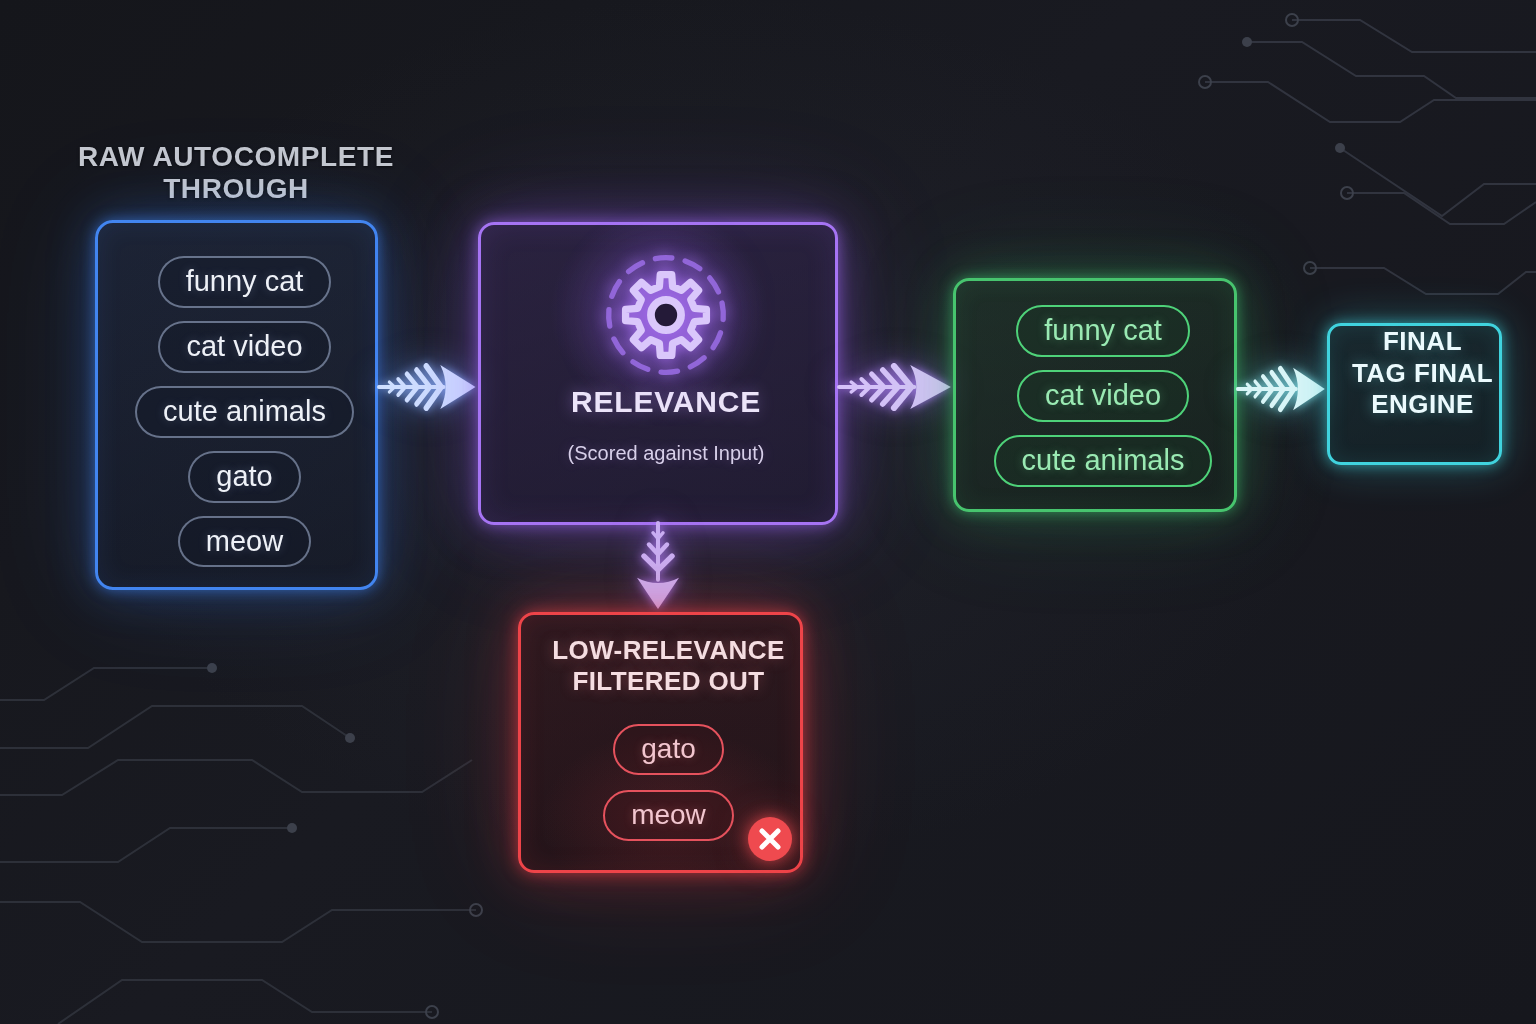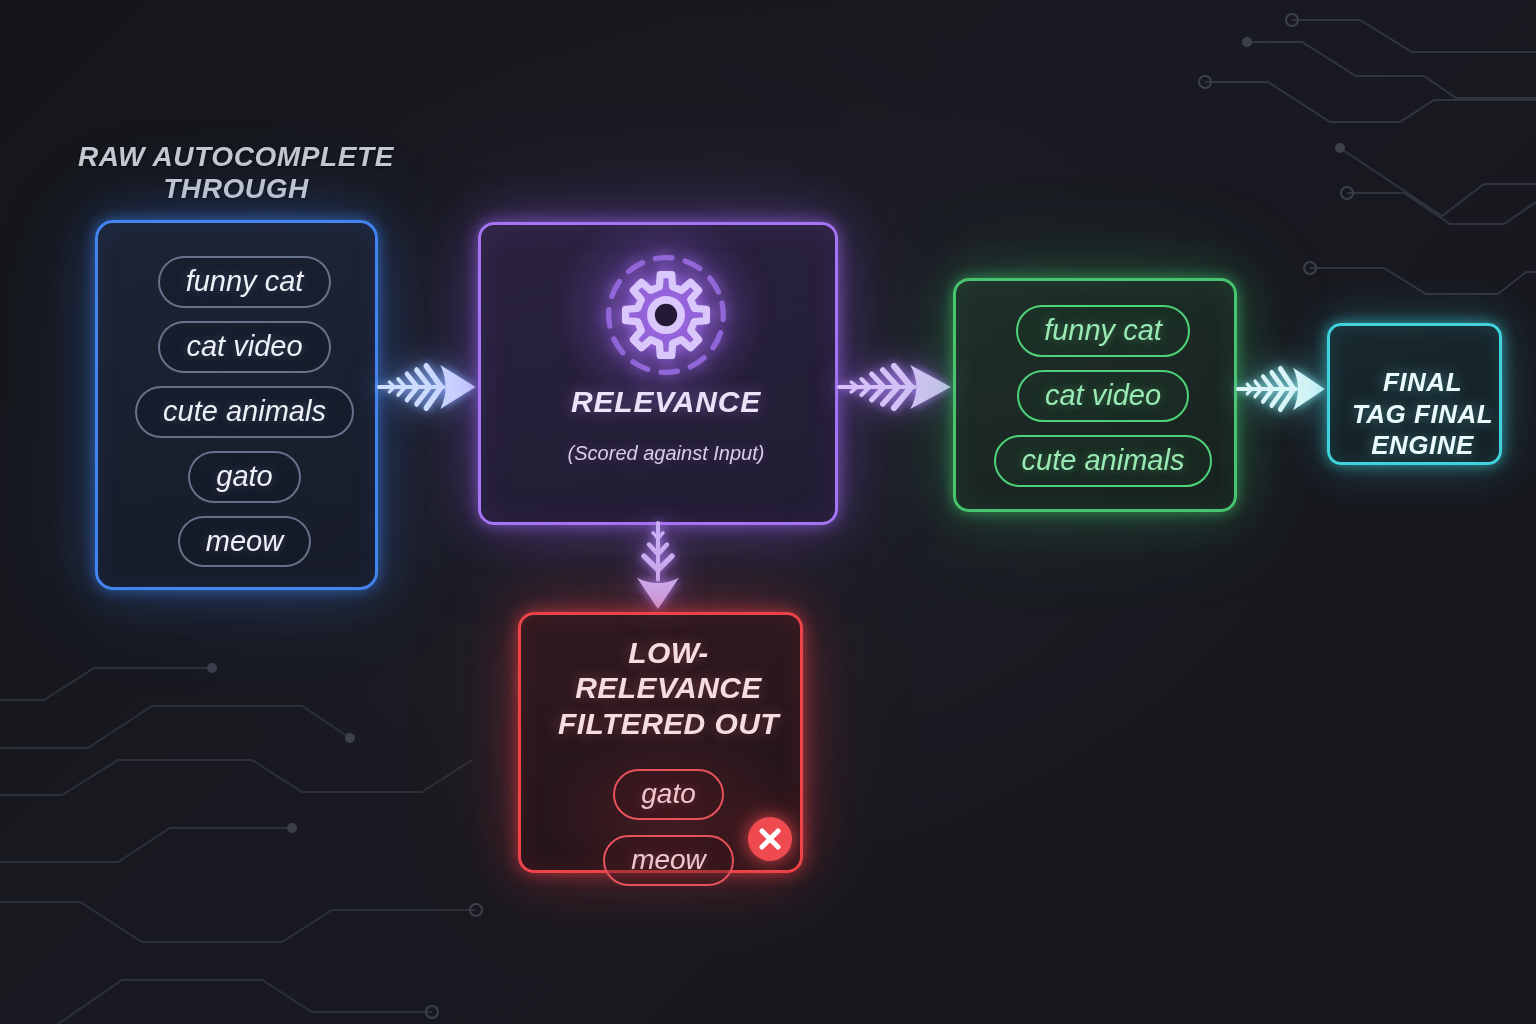--- a/index.html
+++ b/index.html
@@ -2,21 +2,20 @@
 <html><head>
 <meta charset="utf-8">
 <style>
   html,body{margin:0;padding:0;background:#101114;}
   .stage{
     position:relative; width:1536px; height:1024px; overflow:hidden;
     background:
       radial-gradient(900px 620px at 46% 42%, rgba(44,46,58,.35), rgba(0,0,0,0) 70%),
       linear-gradient(135deg, #15161b 0%, #191a21 45%, #16171d 100%);
     font-family:"Liberation Sans", sans-serif;
-    font-style:italic;
   }
   
   .circuits{position:absolute; inset:0;}
   .circuits path{fill:none; stroke-width:2;}
   .tr-top{stroke:#3a3e49; opacity:.75;}
   .tr-bot{stroke:#30333c; opacity:.9;}
   .node-dot{fill:#3c404b;}
   .node-ring{fill:none; stroke:#3c404b; stroke-width:2;}
 
   
@@ -44,21 +43,21 @@
     border:3.5px solid #47c46e;
     background:linear-gradient(165deg, rgba(34,66,45,.48), rgba(22,40,29,.48));
     box-shadow:0 0 14px rgba(70,205,115,.55), 0 0 48px rgba(60,200,110,.28), 0 0 110px rgba(60,200,110,.15), inset 0 0 24px rgba(70,205,115,.10);
     padding-top:24px; gap:13px;
   }
   .box-final{
     left:1327px; top:323px; width:175px; height:142px; border-radius:14px;
     border:3.5px solid #40d3de;
     background:linear-gradient(165deg, rgba(26,54,60,.55), rgba(18,38,43,.55));
     box-shadow:0 0 14px rgba(64,211,222,.6), 0 0 44px rgba(60,210,225,.32), inset 0 0 20px rgba(64,211,222,.12);
-    justify-content:flex-end;
+    justify-content:flex-start;
   }
   .box-low{
     left:518px; top:612px; width:285px; height:261px; border-radius:16px;
     border:3.5px solid #ee4449;
     background:radial-gradient(180px 120px at 55% 80%, rgba(235,60,70,.16), rgba(235,60,70,0) 75%),
                linear-gradient(165deg, rgba(62,22,27,.55), rgba(40,15,19,.55));
     box-shadow:0 0 16px rgba(238,68,73,.6), 0 0 52px rgba(235,60,70,.32), 0 0 120px rgba(235,60,70,.16), inset 0 0 26px rgba(238,68,73,.12);
     padding-top:20px;
   }
 
@@ -78,21 +77,21 @@
   .engine-title{font-size:30px; font-weight:700; color:#ece4f9; letter-spacing:.8px;
     line-height:1.24; text-align:center; text-shadow:0 0 16px rgba(190,150,255,.45);}
   .engine-sub{font-size:20px; color:#d7cfe9; margin-top:22px; text-align:right;
     text-shadow:0 0 12px rgba(190,150,255,.30);}
 
   
   .final-title{font-size:26px; font-weight:700; color:#ebfafd; letter-spacing:.5px;
     line-height:1.22; text-align:center; text-shadow:0 0 14px rgba(120,230,240,.45);}
 
   
-  .low-title{font-size:30px; font-weight:700; color:#f5dde1; letter-spacing:.4px;
+  .low-title{font-size:26px; font-weight:700; color:#f5dde1; letter-spacing:.4px;
     line-height:1.18; text-align:center; margin-bottom:28px; text-shadow:0 0 14px rgba(255,130,140,.35);}
   .low-tags{display:flex; flex-direction:column; align-items:center; gap:15px;}
   .x-badge{position:absolute; left:227px; top:202px; width:44px; height:44px; border-radius:50%;
     background:#ef4a4f; display:flex; align-items:center; justify-content:center;
     box-shadow:0 0 16px rgba(239,74,79,.75), 0 0 36px rgba(239,74,79,.4);}
 
   
   .arrow{position:absolute;}
   .arrow-blue{filter:drop-shadow(0 0 5px rgba(140,180,255,.9)) drop-shadow(0 0 16px rgba(110,160,255,.5));}
   .arrow-purple{filter:drop-shadow(0 0 5px rgba(180,130,255,.9)) drop-shadow(0 0 16px rgba(160,110,250,.5));}

